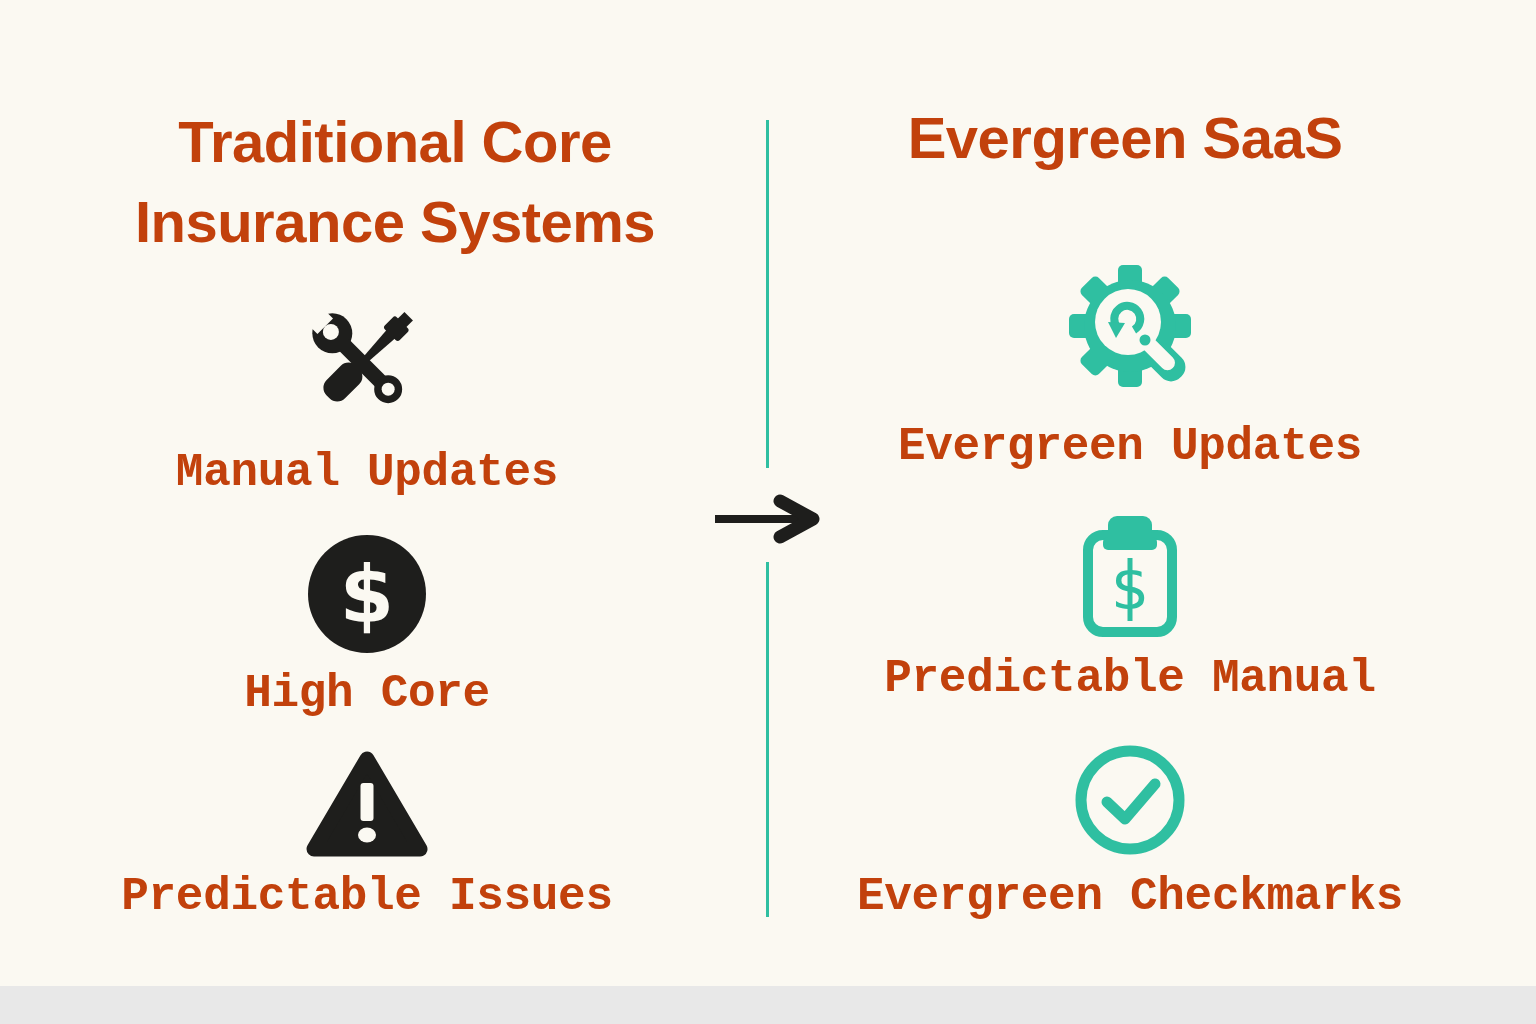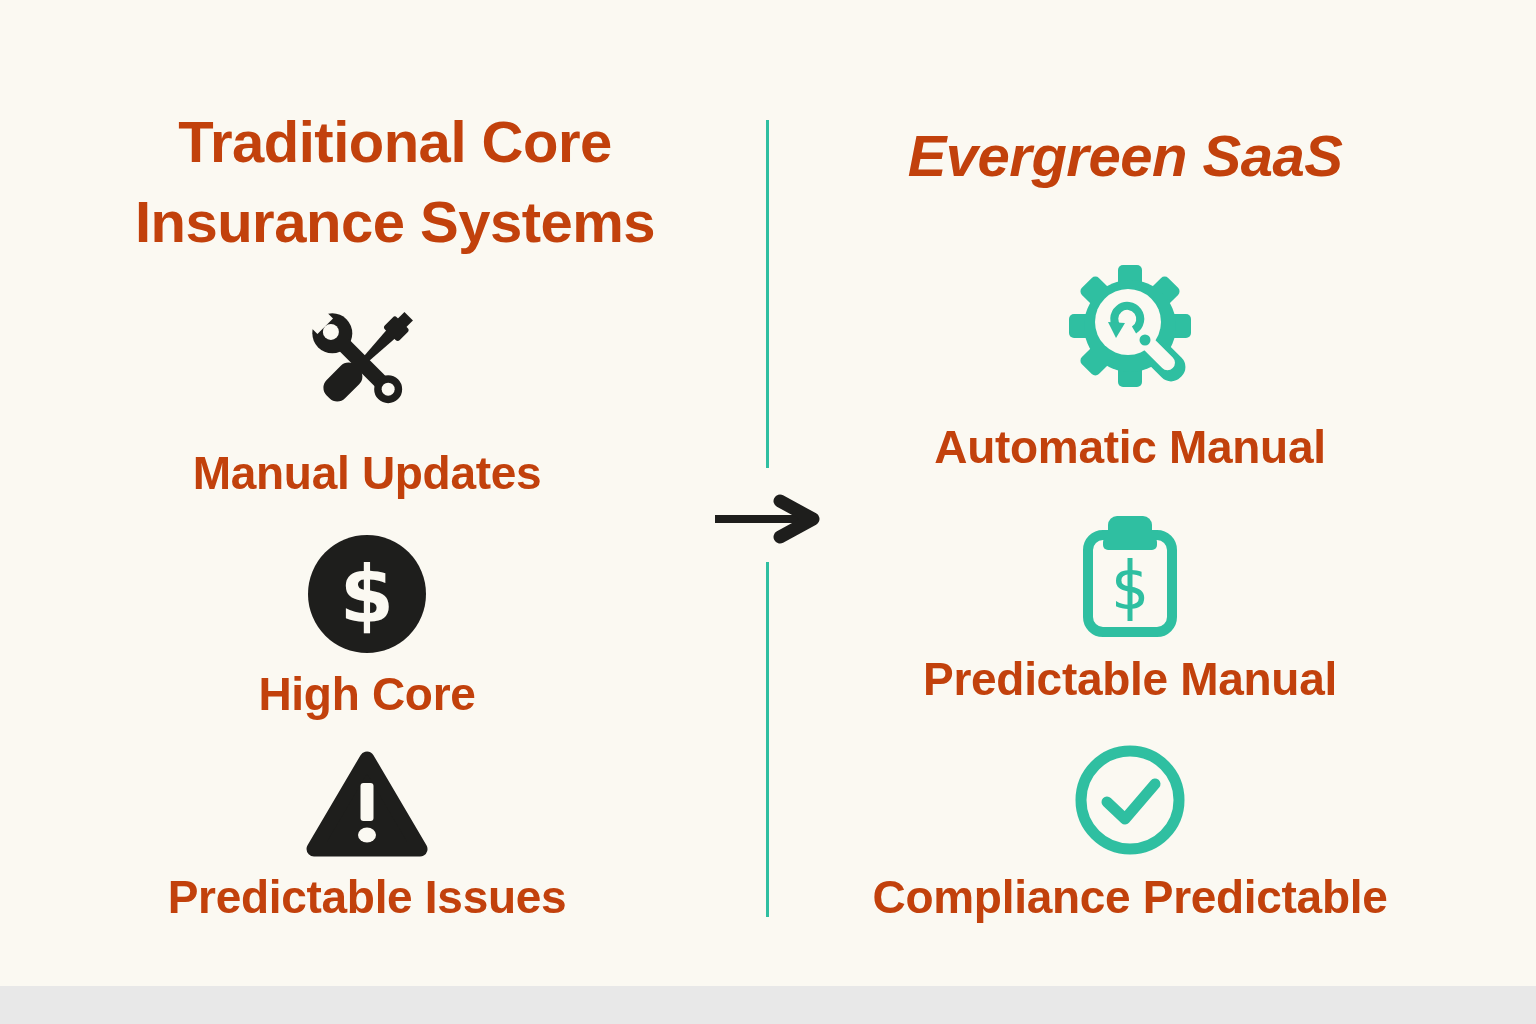--- a/index.html
+++ b/index.html
@@ -11,33 +11,33 @@
     font-family:"Liberation Sans",sans-serif;
     color:#c2410c;
   }
   .abs{position:absolute;}
   .title{
     font-size:58px;font-weight:700;line-height:80px;
     letter-spacing:-0.5px;text-align:center;margin:0;
   }
   .item-label{
     font-size:46px;font-weight:700;line-height:56px;
-    letter-spacing:-0.3px;text-align:center;
+    letter-spacing:-0.3px;text-align:center;font-family:Liberation Mono, monospace;
   }
   .icon{display:flex;align-items:center;justify-content:center;}
   
   .left-title{left:85px;top:102px;width:620px;}
   .tools-icon{left:292px;top:293px;width:140px;height:140px;}
   .label-manual{left:60px;top:445px;width:614px;}
   .coin-icon{left:308px;top:535px;width:118px;height:118px;}
   .label-high{left:60px;top:666px;width:614px;}
   .warn-icon{left:304px;top:748px;width:126px;height:112px;}
   .label-issues{left:60px;top:869px;width:614px;}
   
-  .right-title{left:815px;top:116px;width:620px;font-style:italic;}
+  .right-title{left:815px;top:98px;width:620px;}
   .gear-icon{left:1064px;top:262px;width:132px;height:136px;}
   .label-auto{left:823px;top:419px;width:614px;}
   .clip-icon{left:1082px;top:514px;width:96px;height:124px;}
   .label-predict{left:823px;top:651px;width:614px;}
   .check-icon{left:1074px;top:744px;width:112px;height:112px;}
   .label-checkmarks{left:823px;top:869px;width:614px;}
   
   .divider-seg{width:3px;background:#2FBFA1;left:766px;}
   .seg-top{top:120px;height:348px;}
   .seg-bottom{top:562px;height:355px;}
@@ -121,34 +121,34 @@
       <circle cx="64" cy="60" r="33" fill="#FBF9F2"></circle>
       <g transform="rotate(-45 66 64)">
         <rect x="59" y="76" width="15" height="48" rx="7.5" fill="#FBF9F2"></rect>
       </g>
 
       <path d="M 54 66 A 13 13 0 1 1 70 68" fill="none" stroke="#2FBFA1" stroke-width="8"></path>
       <polygon points="44,60 61,61 52,76" fill="#2FBFA1"></polygon>
       <circle cx="81" cy="78" r="5.5" fill="#2FBFA1"></circle>
     </svg>
   </div>
-  <div class="abs item-label label-auto">Automatic Manual</div>
+  <div class="abs item-label label-auto">Evergreen Updates</div>
 
   <div class="abs icon clip-icon">
     <svg width="96" height="124" viewBox="0 0 96 124">
       <rect x="6" y="21" width="84" height="97" rx="15" fill="none" stroke="#2FBFA1" stroke-width="10"></rect>
       <rect x="26" y="2" width="44" height="31" rx="9" fill="#2FBFA1"></rect>
       <rect x="21" y="23" width="54" height="13" rx="5" fill="#2FBFA1"></rect>
       <line x1="48" y1="44" x2="48" y2="107" stroke="#2FBFA1" stroke-width="5"></line>
       <text x="48" y="95" text-anchor="middle" font-family="DejaVu Sans, sans-serif" font-size="60" font-weight="500" fill="#2FBFA1">$</text>
     </svg>
   </div>
   <div class="abs item-label label-predict">Predictable Manual</div>
 
   <div class="abs icon check-icon">
     <svg width="112" height="112" viewBox="0 0 112 112">
       <circle cx="56" cy="56" r="49" fill="none" stroke="#2FBFA1" stroke-width="11"></circle>
       <polyline points="33,58 51,75 81,40" fill="none" stroke="#2FBFA1" stroke-width="11" stroke-linecap="round" stroke-linejoin="round"></polyline>
     </svg>
   </div>
-  <div class="abs item-label label-checkmarks">Compliance Predictable</div>
+  <div class="abs item-label label-checkmarks">Evergreen Checkmarks</div>
 
 </div>
 
 </body></html>

